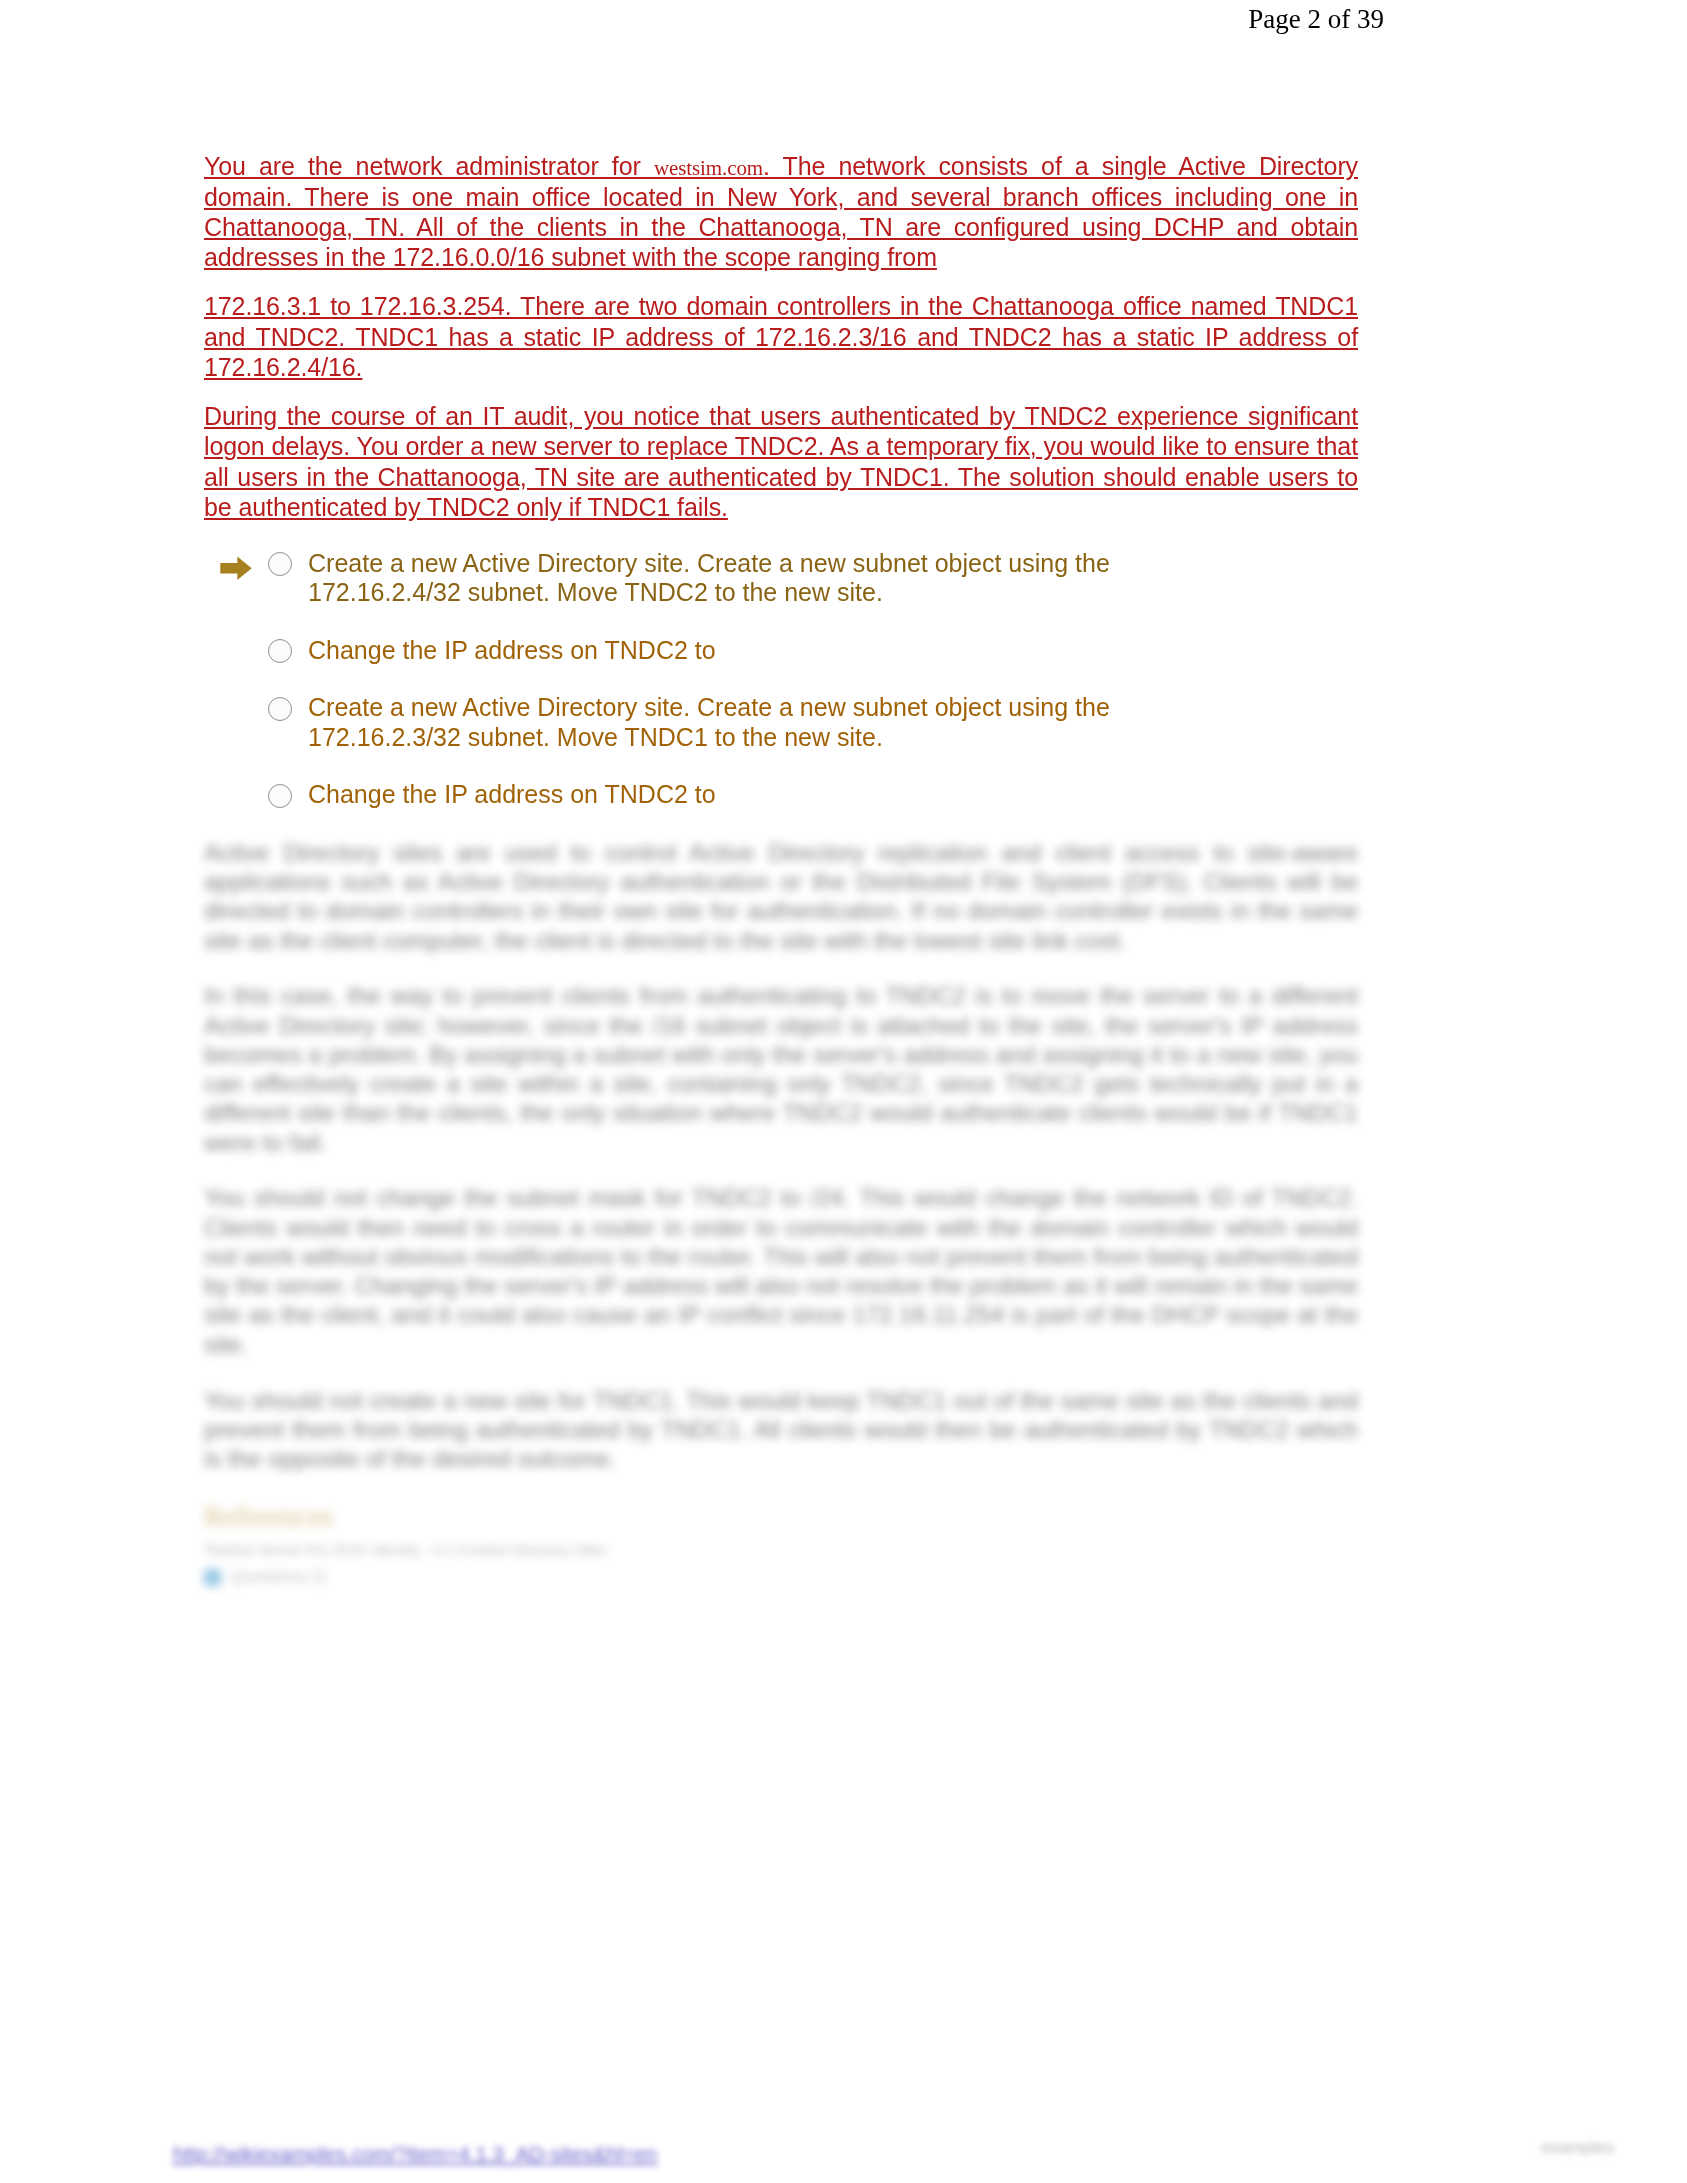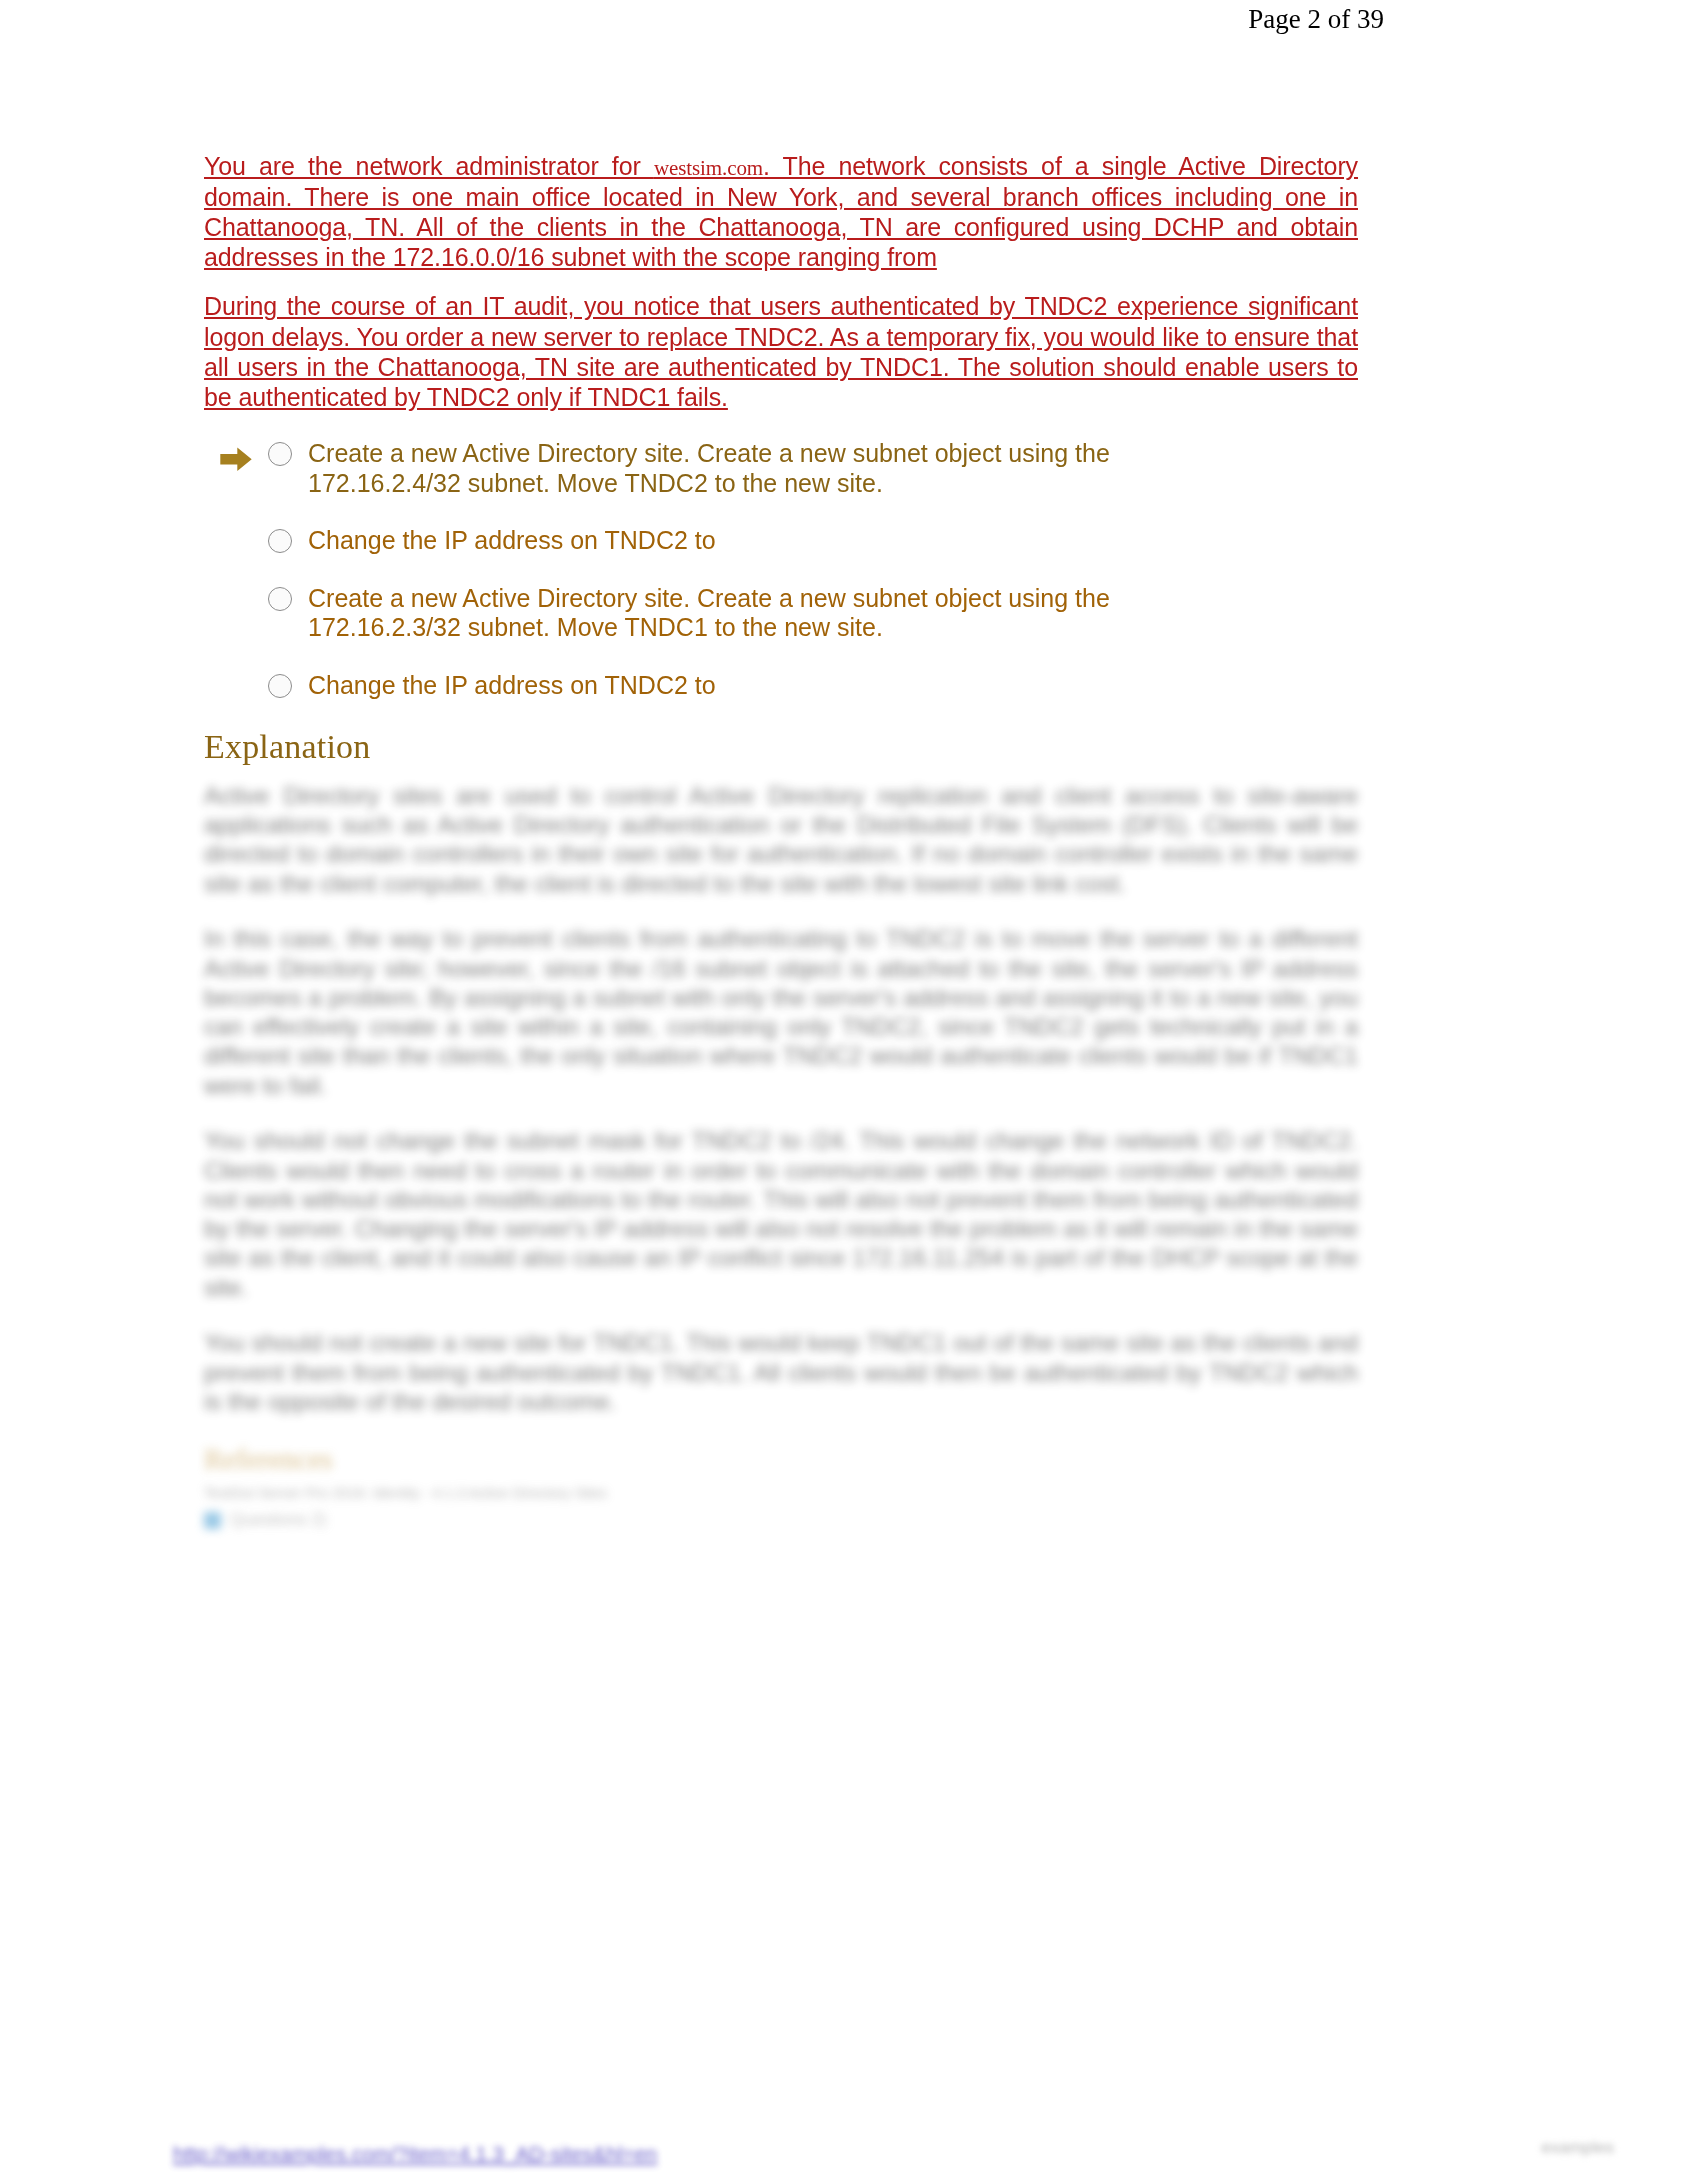--- a/index.html
+++ b/index.html
@@ -184,20 +184,21 @@
 <body>
 
 <div class="page-header">
   <div class="page-number">Page 2 of 39</div>
 </div>
 
 <div class="content">
 
   <p class="body-text"><span>You are the network administrator for </span><span class="domain-serif">westsim.com</span><span>. The network consists of a single Active Directory domain. There is one main office located in New York, and several branch offices including one in Chattanooga, TN. All of the clients in the Chattanooga, TN are configured using DCHP and obtain addresses in the 172.16.0.0/16 subnet with the scope ranging from</span></p>
 
+  <p class="body-text">172.16.3.1 to 172.16.3.254. There are two domain controllers in the Chattanooga office named TNDC1 and TNDC2. TNDC1 has a static IP address of 172.16.2.3/16 and TNDC2 has a static IP address of 172.16.2.4/16.</p>
 
   <p class="body-text">During the course of an IT audit, you notice that users authenticated by TNDC2 experience significant logon delays. You order a new server to replace TNDC2. As a temporary fix, you would like to ensure that all users in the Chattanooga, TN site are authenticated by TNDC1. The solution should enable users to be authenticated by TNDC2 only if TNDC1 fails.</p>
 
   <div class="options">
 
     <div class="option-row highlighted">
       <span class="arrow-marker">
         <svg width="34" height="26.5" viewBox="0 0 52 40">
           <path d="M2 12 L28 12 L28 2 L50 20 L28 38 L28 28 L2 28 Z" fill="#a6801f"></path>
         </svg>
@@ -216,21 +217,20 @@
       <span class="option-label">Create a new Active Directory site. Create a new subnet object using the 172.16.2.3/32 subnet. Move TNDC1 to the new site.</span>
     </div>
 
     <div class="option-row">
       <span class="radio"></span>
       <span class="option-label">Change the IP address on TNDC2 to</span>
     </div>
 
   </div>
 
-  <h2 class="explanation-title">Explanation</h2>
 
 
   <div class="obscured">
     <p>Active Directory sites are used to control Active Directory replication and client access to site-aware applications such as Active Directory authentication or the Distributed File System (DFS). Clients will be directed to domain controllers in their own site for authentication. If no domain controller exists in the same site as the client computer, the client is directed to the site with the lowest site link cost.</p>
     <p>In this case, the way to prevent clients from authenticating to TNDC2 is to move the server to a different Active Directory site; however, since the /16 subnet object is attached to the site, the server's IP address becomes a problem. By assigning a subnet with only the server's address and assigning it to a new site, you can effectively create a site within a site, containing only TNDC2, since TNDC2 gets technically put in a different site than the clients, the only situation where TNDC2 would authenticate clients would be if TNDC1 were to fail.</p>
     <p>You should not change the subnet mask for TNDC2 to /24. This would change the network ID of TNDC2. Clients would then need to cross a router in order to communicate with the domain controller which would not work without obvious modifications to the router. This will also not prevent them from being authenticated by the server. Changing the server's IP address will also not resolve the problem as it will remain in the same site as the client, and it could also cause an IP conflict since 172.16.11.254 is part of the DHCP scope at the site.</p>
     <p>You should not create a new site for TNDC1. This would keep TNDC1 out of the same site as the clients and prevent them from being authenticated by TNDC1. All clients would then be authenticated by TNDC2 which is the opposite of the desired outcome.</p>
 
     <div class="ref-heading">References</div>
     <div class="ref-line">TestOut Server Pro 2016: Identity - 4.1.3 Active Directory Sites</div>

